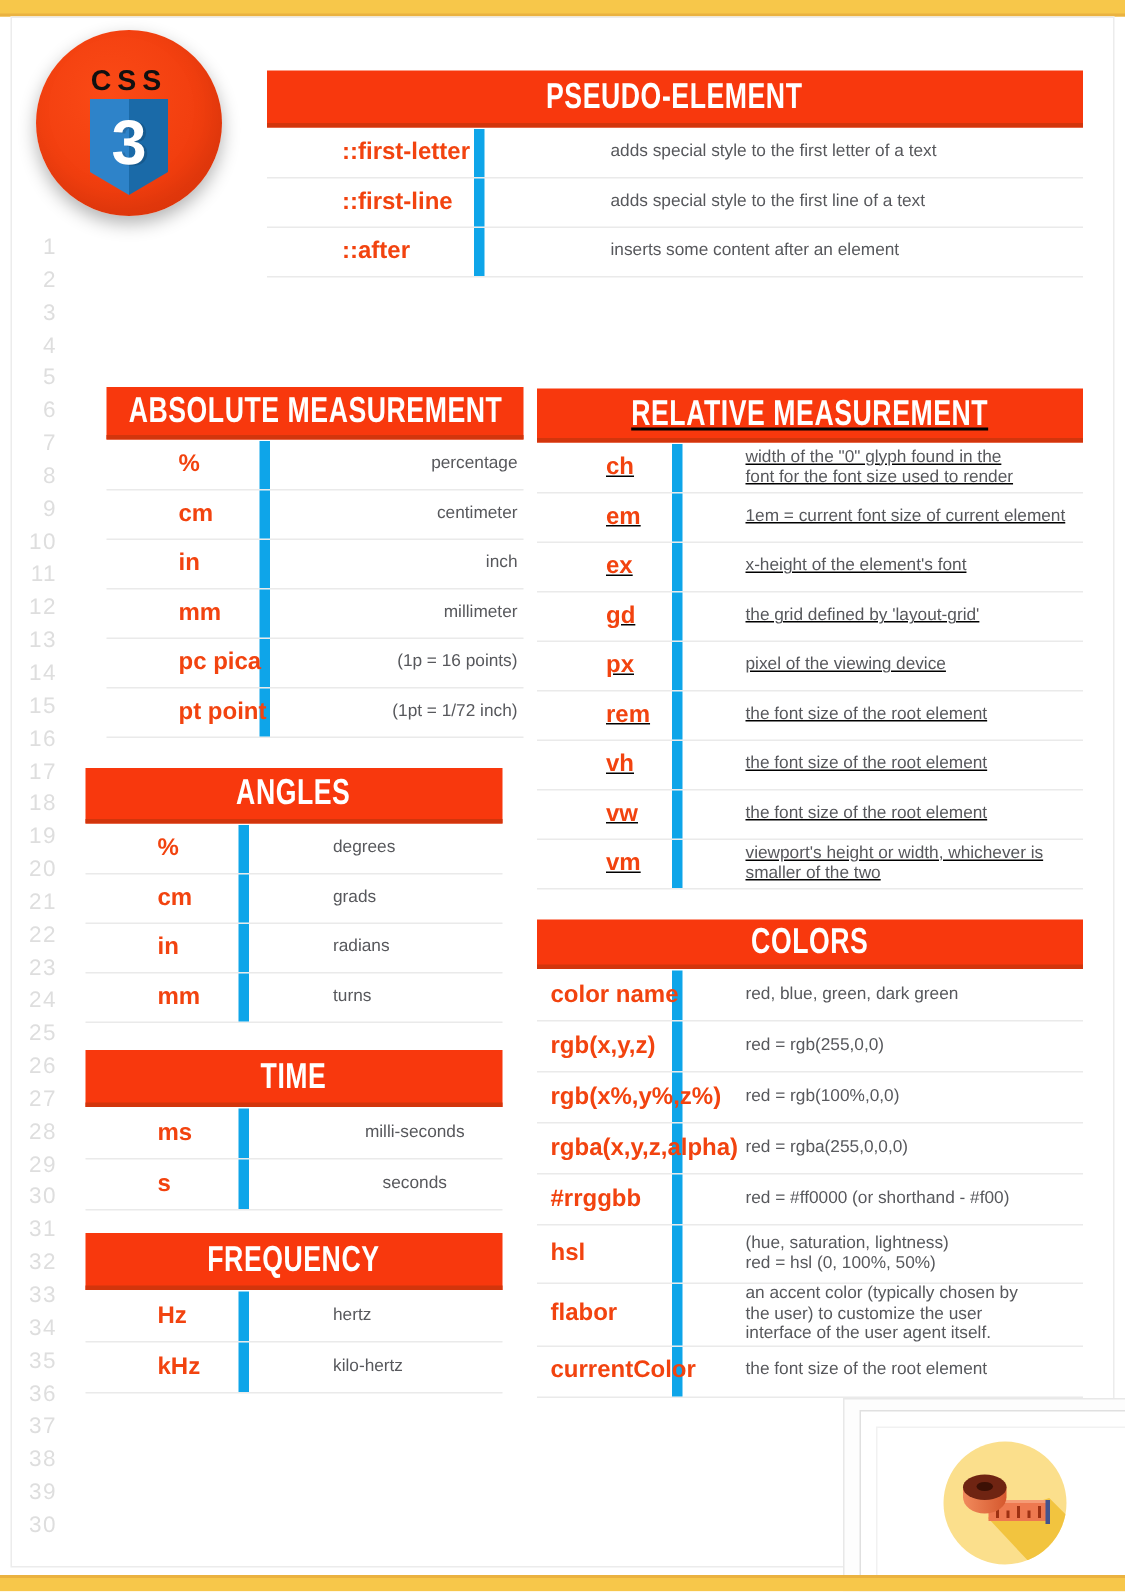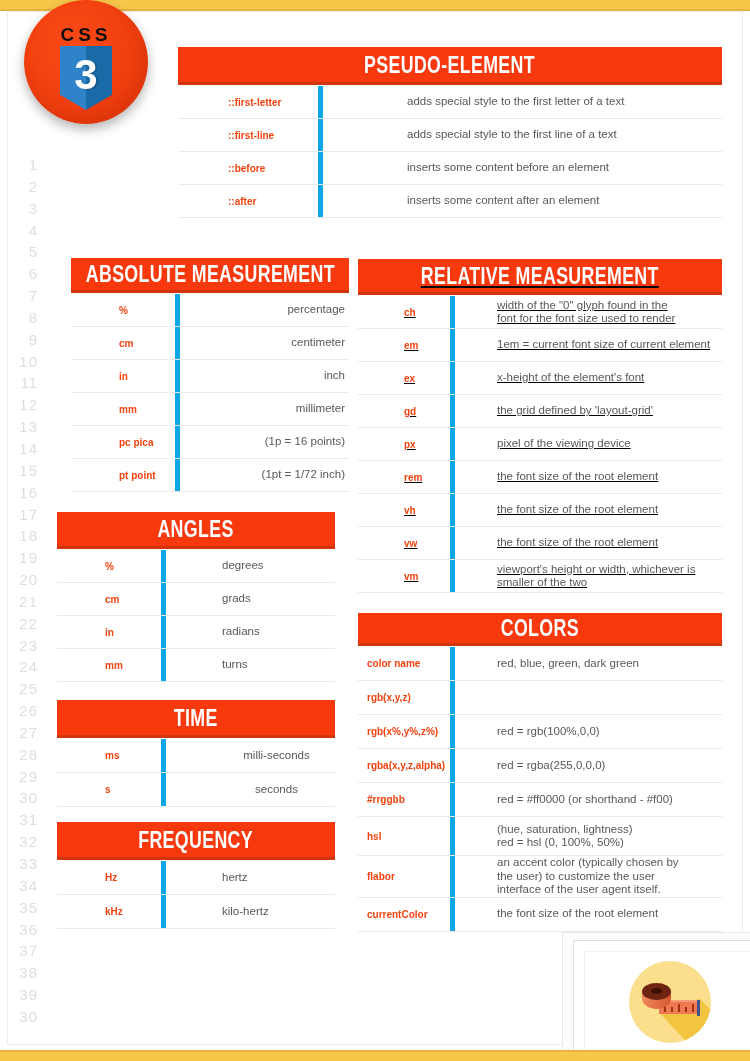--- a/index.html
+++ b/index.html
@@ -15,21 +15,21 @@
 
   .maincard { position:absolute; left:7px; top:11px; width:736px; height:1034px;
               border:1px solid #ececec; background:#fff; }
 
   
   .lnums { position:absolute; left:8px; top:154px; width:30px; text-align:right; }
   .lnum { height:21.85px; line-height:21.85px; font-size:15px;
           color:var(--line-number-color,#dedede); letter-spacing:1px; font-weight:400; }
 
   
-  .logo { position:absolute; left:24px; top:0; width:124px; height:124px; border-radius:50%;
+  .logo { position:absolute; left:24px; top:20px; width:124px; height:124px; border-radius:50%;
           background:radial-gradient(circle at 40% 35%, #fb4a16, #ee3a0c 75%);
           box-shadow:0 5px 12px rgba(0,0,0,.3), inset -5px -9px 16px rgba(0,0,0,.08); }
   .logo .cssword { position:absolute; top:24px; left:0; width:100%; text-align:center;
                    color:#101010; font-weight:bold; font-size:19px; letter-spacing:4px; }
   .logo .shield { position:absolute; left:36px; top:46px; width:52px; height:64px;
                   background:linear-gradient(90deg,#2e83c9 50%, #1a6aa8 50%);
                   clip-path:polygon(0 0,100% 0,100% 76%,50% 100%,0 76%);
                   display:flex; align-items:center; justify-content:center; }
   .logo .three { color:#fff; font-size:42px; font-weight:bold; line-height:1; margin-top:-6px;
                  text-shadow:2px 1px 0 rgba(0,0,0,.15); }
@@ -39,22 +39,22 @@
   .hdr { height:var(--hdrh,36px); background:var(--accent,#f8380d);
          border-bottom:3px solid var(--accent-dark,#d2350c);
          display:flex; align-items:center; justify-content:center; }
   .hdr span { color:#fff; font-weight:bold; font-size:24px; letter-spacing:.5px;
               transform:scaleX(.74); white-space:nowrap; }
   .rows { margin-top:1px; }
   .trow { display:flex; align-items:center; min-height:var(--rowh,33px);
           border-bottom:1px solid #eaeaea; }
   .tkey { align-self:stretch; display:flex; align-items:center;
           width:var(--keyw,100px); padding-left:var(--keypad,10px);
-          border-right:5px solid #0ea5e9; color:var(--key-color,#f2430f);
-          font-weight:bold; font-size:10px; white-space:nowrap; }
+          border-right:7px solid #0ea5e9; color:var(--key-color,#f2430f);
+          font-weight:bold; font-size:16px; white-space:nowrap; }
   .tval { flex:1; padding-left:var(--valpad,40px); padding-right:4px;
           font-size:11.5px; line-height:13.5px; color:var(--value-color,#57585c);
           white-space:pre; }
 
   .sec-pseudo    { left:178px; top:47px;  width:544px; --hdrh:38px; --rowh:33px; --keyw:145px; --keypad:50px; --valpad:84px; }
   .sec-absolute  { left:71px;  top:258px; width:278px;text-align:right; --hdrh:35px; --rowh:33px; --keyw:109px; --keypad:48px; --valpad:56px; }
   .sec-relative  { left:358px; top:259px; width:364px;text-decoration:underline; --hdrh:36px; --rowh:33px; --keyw:97px;  --keypad:46px; --valpad:42px; }
   .sec-angles    { left:57px;  top:512px; width:278px; --hdrh:37px; --rowh:33px; --keyw:109px; --keypad:48px; --valpad:56px; }
   .sec-time      { left:57px;  top:700px; width:278px;text-align:center; --hdrh:38px; --rowh:34px; --keyw:109px; --keypad:48px; --valpad:56px; }
   .sec-frequency { left:57px;  top:822px; width:278px; --hdrh:38px; --rowh:34px; --keyw:109px; --keypad:48px; --valpad:56px; }
@@ -150,24 +150,20 @@
     <div class="rows">
         <div class="trow">
           <div class="tkey">::first-letter</div>
           <div class="tval">adds special style to the first letter of a text</div>
         </div>
         <div class="trow">
           <div class="tkey">::first-line</div>
           <div class="tval">adds special style to the first line of a text</div>
         </div>
         <div class="trow">
-          <div class="tkey">::before</div>
-          <div class="tval">inserts some content before an element</div>
-        </div>
-        <div class="trow">
           <div class="tkey">::after</div>
           <div class="tval">inserts some content after an element</div>
         </div>
       </div>
   </section>
 
   <section class="tbl sec-absolute">
     <div class="hdr">
       <span>ABSOLUTE MEASUREMENT</span>
     </div>
@@ -305,20 +301,21 @@
     <div class="hdr">
       <span>COLORS</span>
     </div>
     <div class="rows">
         <div class="trow">
           <div class="tkey">color name</div>
           <div class="tval">red, blue, green, dark green</div>
         </div>
         <div class="trow">
           <div class="tkey">rgb(x,y,z)</div>
+          <div class="tval">red = rgb(255,0,0)</div>
         </div>
         <div class="trow">
           <div class="tkey">rgb(x%,y%,z%)</div>
           <div class="tval">red = rgb(100%,0,0)</div>
         </div>
         <div class="trow">
           <div class="tkey">rgba(x,y,z,alpha)</div>
           <div class="tval">red = rgba(255,0,0,0)</div>
         </div>
         <div class="trow">

